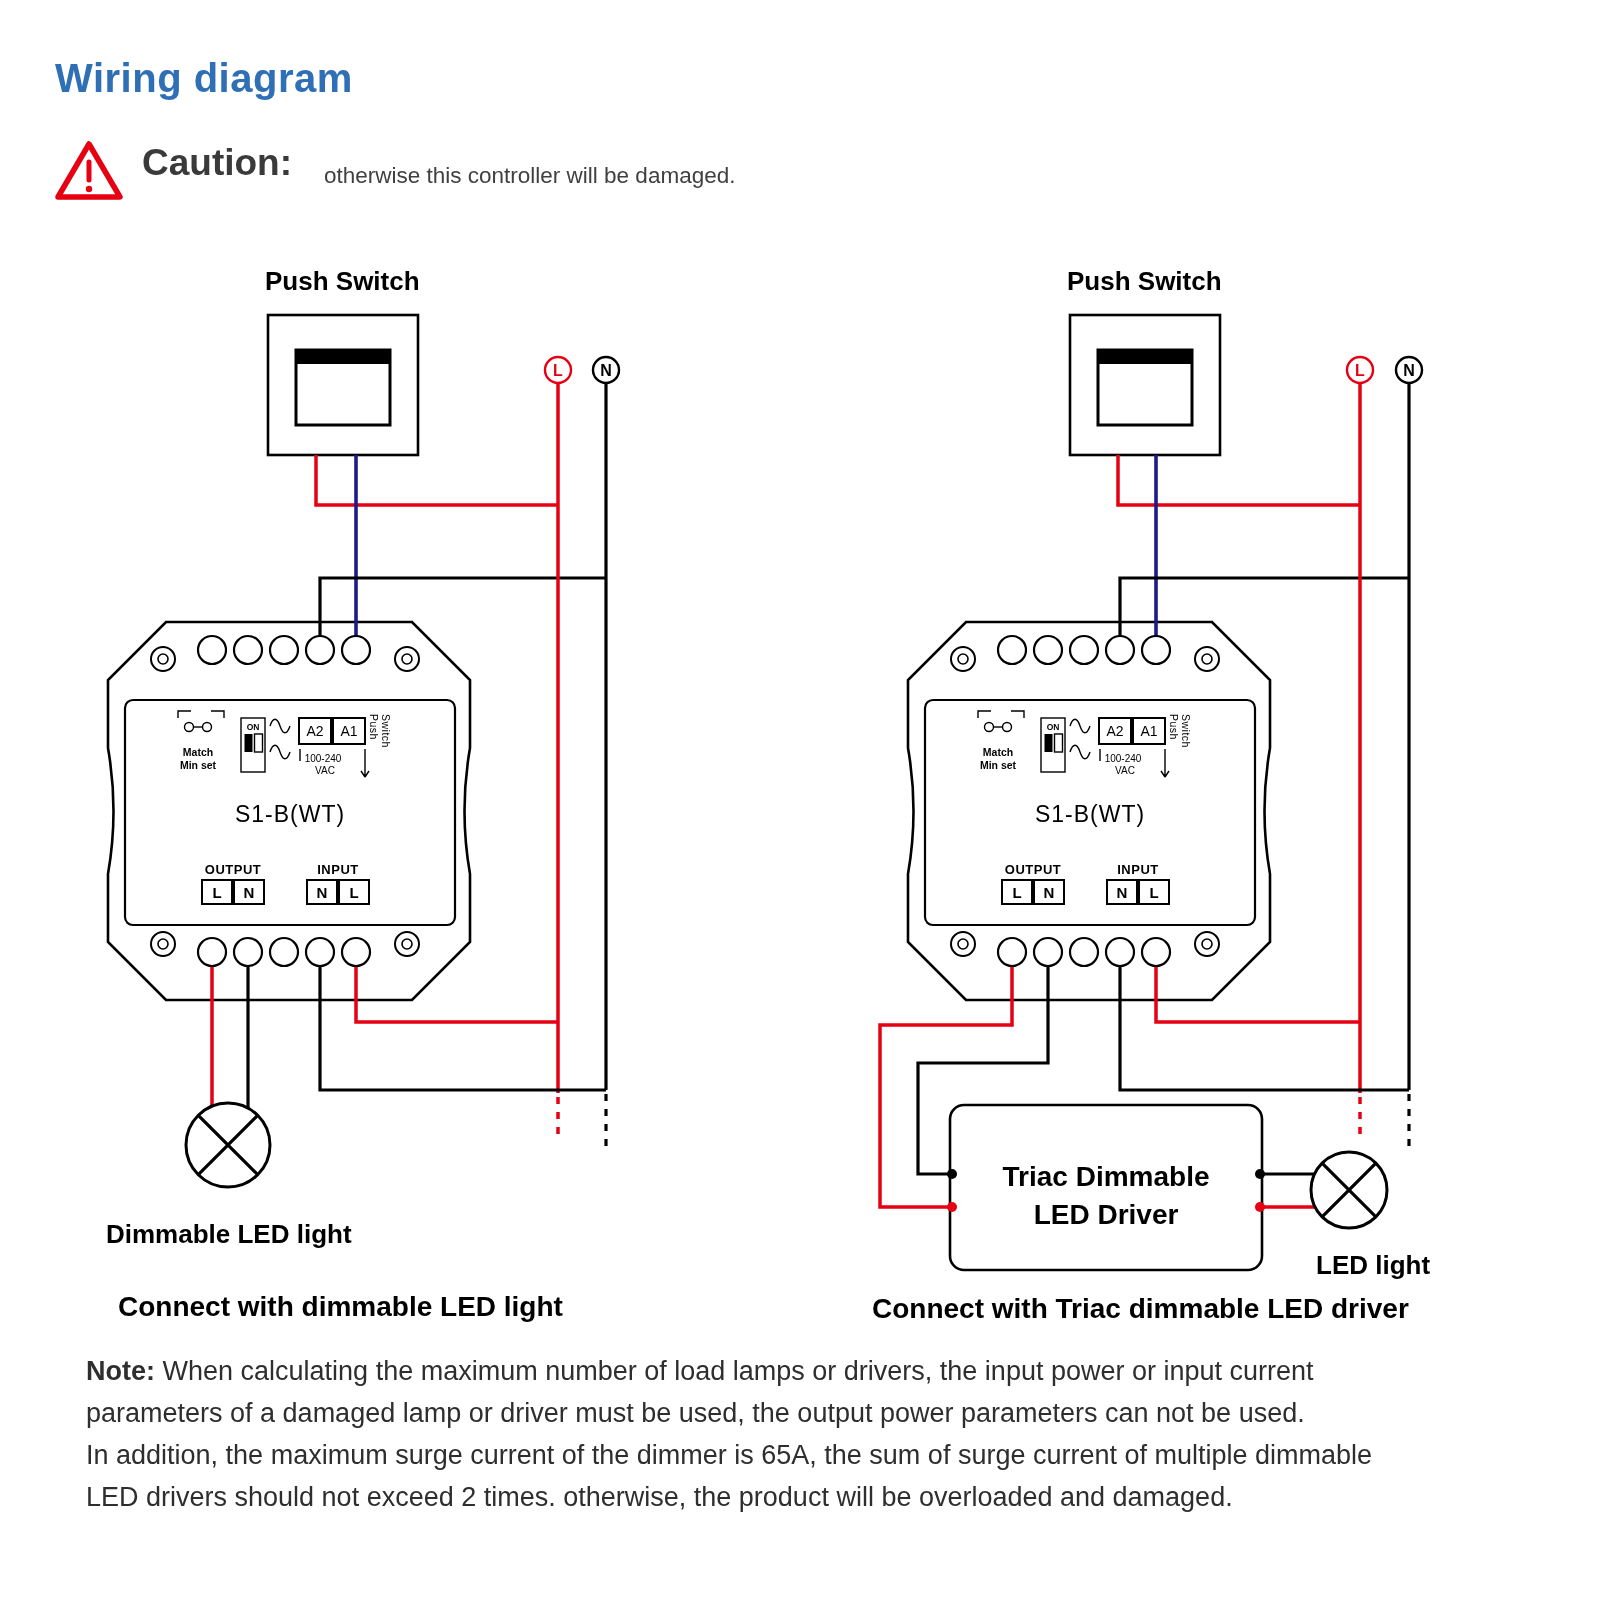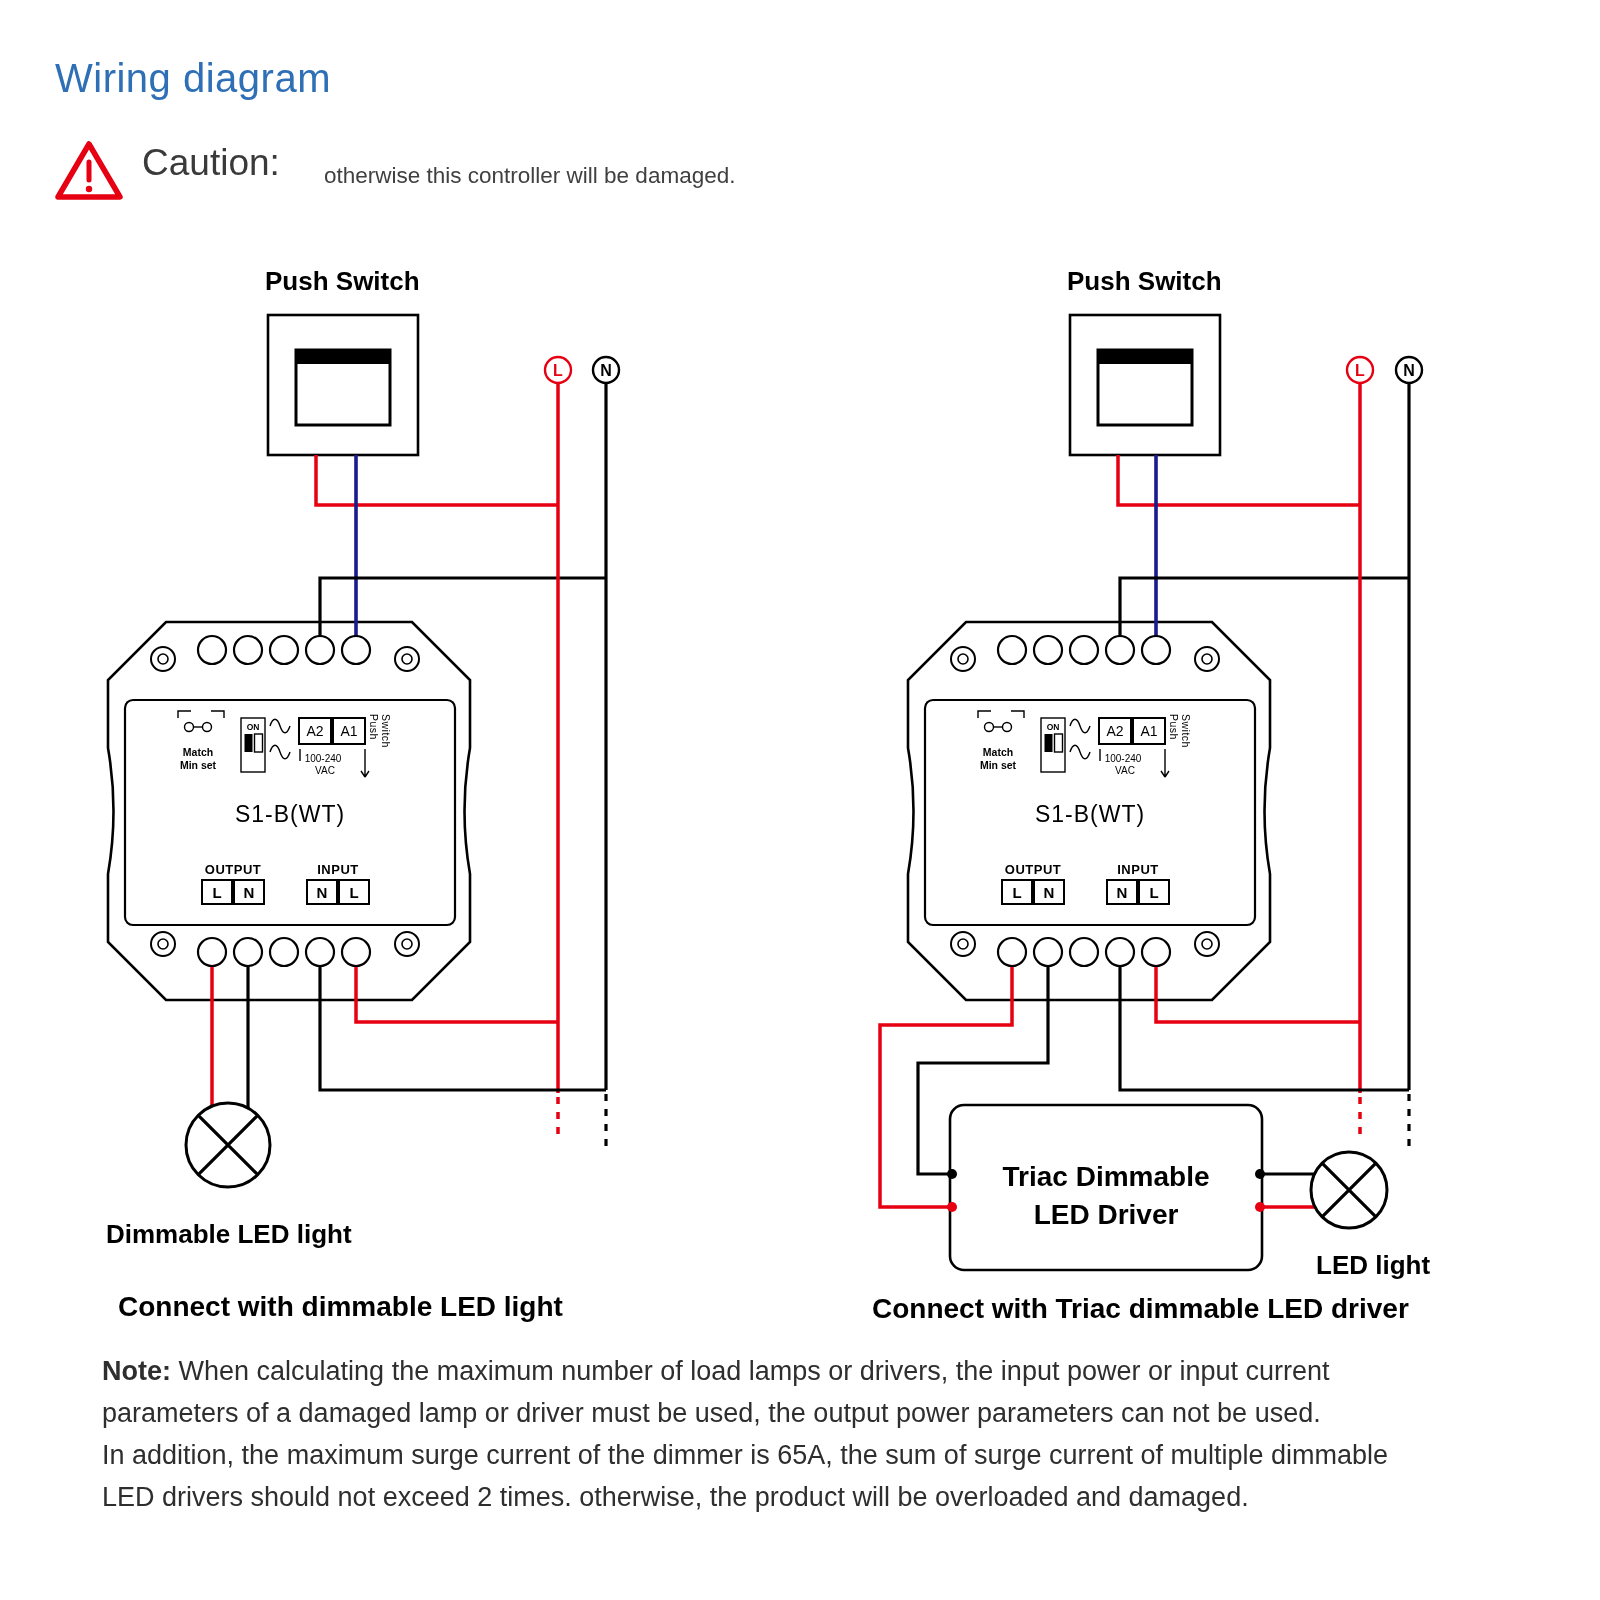--- a/index.html
+++ b/index.html
@@ -1,25 +1,25 @@
 <!DOCTYPE html>
 <html><head>
 <meta charset="utf-8">
 <style>
   * { margin:0; padding:0; box-sizing:border-box; }
   html,body { background:#ffffff; }
   .page { position:relative; width:1600px; height:1600px; background:#fff;
           font-family:"Liberation Sans", sans-serif; color:#2b2b2b; overflow:hidden; }
   .abs { position:absolute; }
-  .title { left:55px; top:56px; font-size:40px; font-weight:400; color:#2e6fb5; letter-spacing:0.5px; }
+  .title { left:55px; top:56px; font-size:40px; font-weight:700; color:#2e6fb5; letter-spacing:0.5px; }
   .caution-icon { left:52px; top:138px; }
-  .caution-label { left:142px; top:142px; font-size:37px; font-weight:400; color:#3a3a3a; }
+  .caution-label { left:142px; top:142px; font-size:37px; font-weight:700; color:#3a3a3a; }
   .caution-text { left:324px; top:156px; font-size:22.5px; color:#404040; line-height:40px; white-space:nowrap; }
   .diagram-svg { left:0; top:0; }
-  .note { left:102px; top:1350px; font-size:27px; color:#2e2e2e; line-height:42px; white-space:nowrap; }
+  .note { left:86px; top:1350px; font-size:27px; color:#2e2e2e; line-height:42px; white-space:nowrap; }
   .b { font-weight:700; }
 
   svg text { font-family:"Liberation Sans", sans-serif; fill:#000; }
   .t-label   { font-size:26px; font-weight:600; }
   .t-caption { font-size:28px; font-weight:700; }
   .t-model   { font-size:23px; font-weight:500; letter-spacing:1px; }
   .t-io      { font-size:13px; font-weight:700; letter-spacing:0.5px; }
   .t-box     { font-size:15px; font-weight:600; }
   .t-abox    { font-size:14px; font-weight:500; }
   .t-tiny    { font-size:10.5px; font-weight:600; }

